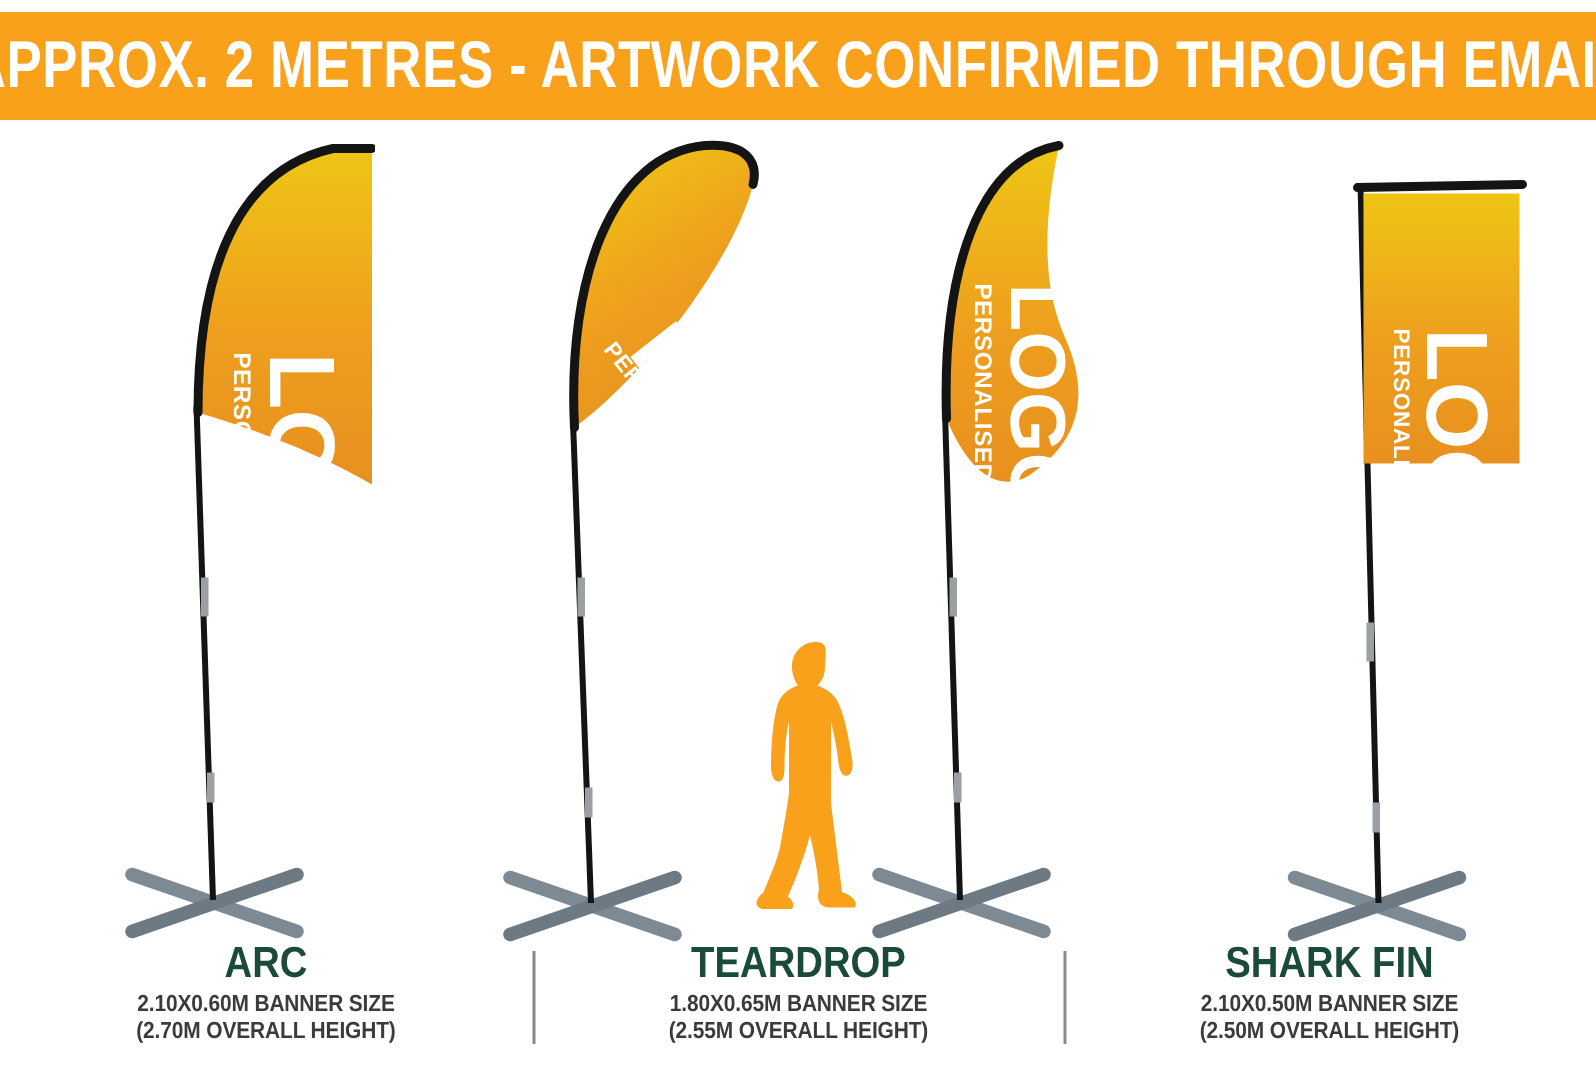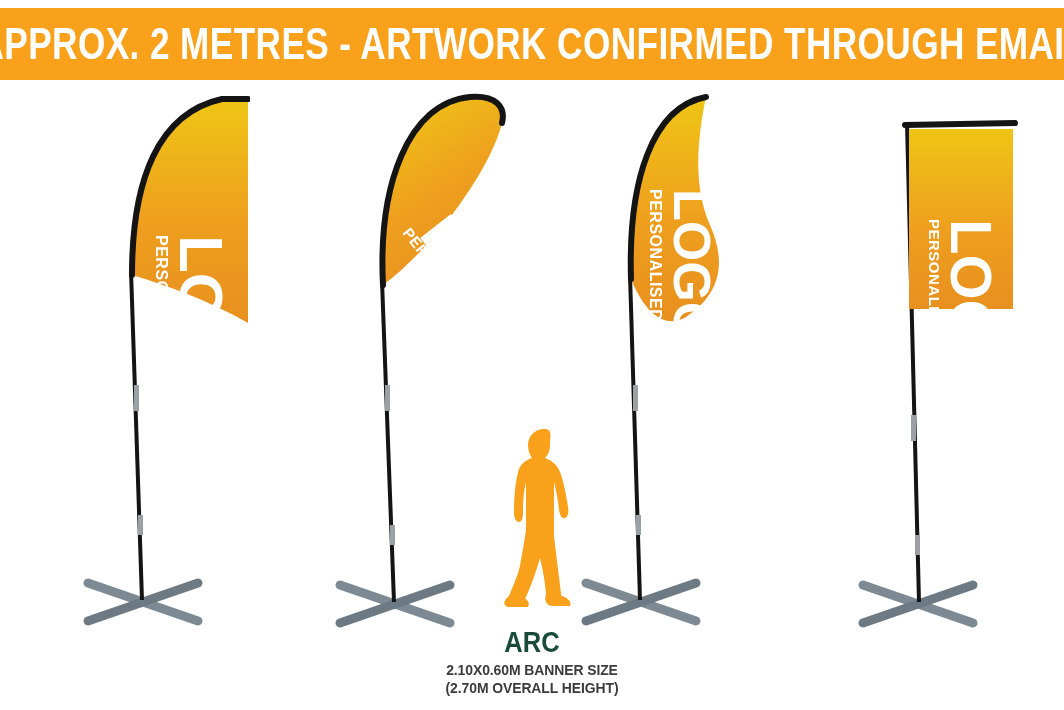--- a/index.html
+++ b/index.html
@@ -301,16 +301,26 @@
 </div>
 
 <div id="captions">
 
   <div class="caption-cell">
     <div class="caption-title">ARC</div>
     <div class="caption-line">2.10X0.60M BANNER SIZE</div>
     <div class="caption-line">(2.70M OVERALL HEIGHT)</div>
   </div>
 
-
+  <div class="caption-cell">
+    <div class="caption-title">TEARDROP</div>
+    <div class="caption-line">1.80X0.65M BANNER SIZE</div>
+    <div class="caption-line">(2.55M OVERALL HEIGHT)</div>
+  </div>
+
+  <div class="caption-cell">
+    <div class="caption-title">SHARK FIN</div>
+    <div class="caption-line">2.10X0.50M BANNER SIZE</div>
+    <div class="caption-line">(2.50M OVERALL HEIGHT)</div>
+  </div>
 
 
 </div>
 
 </body></html>

